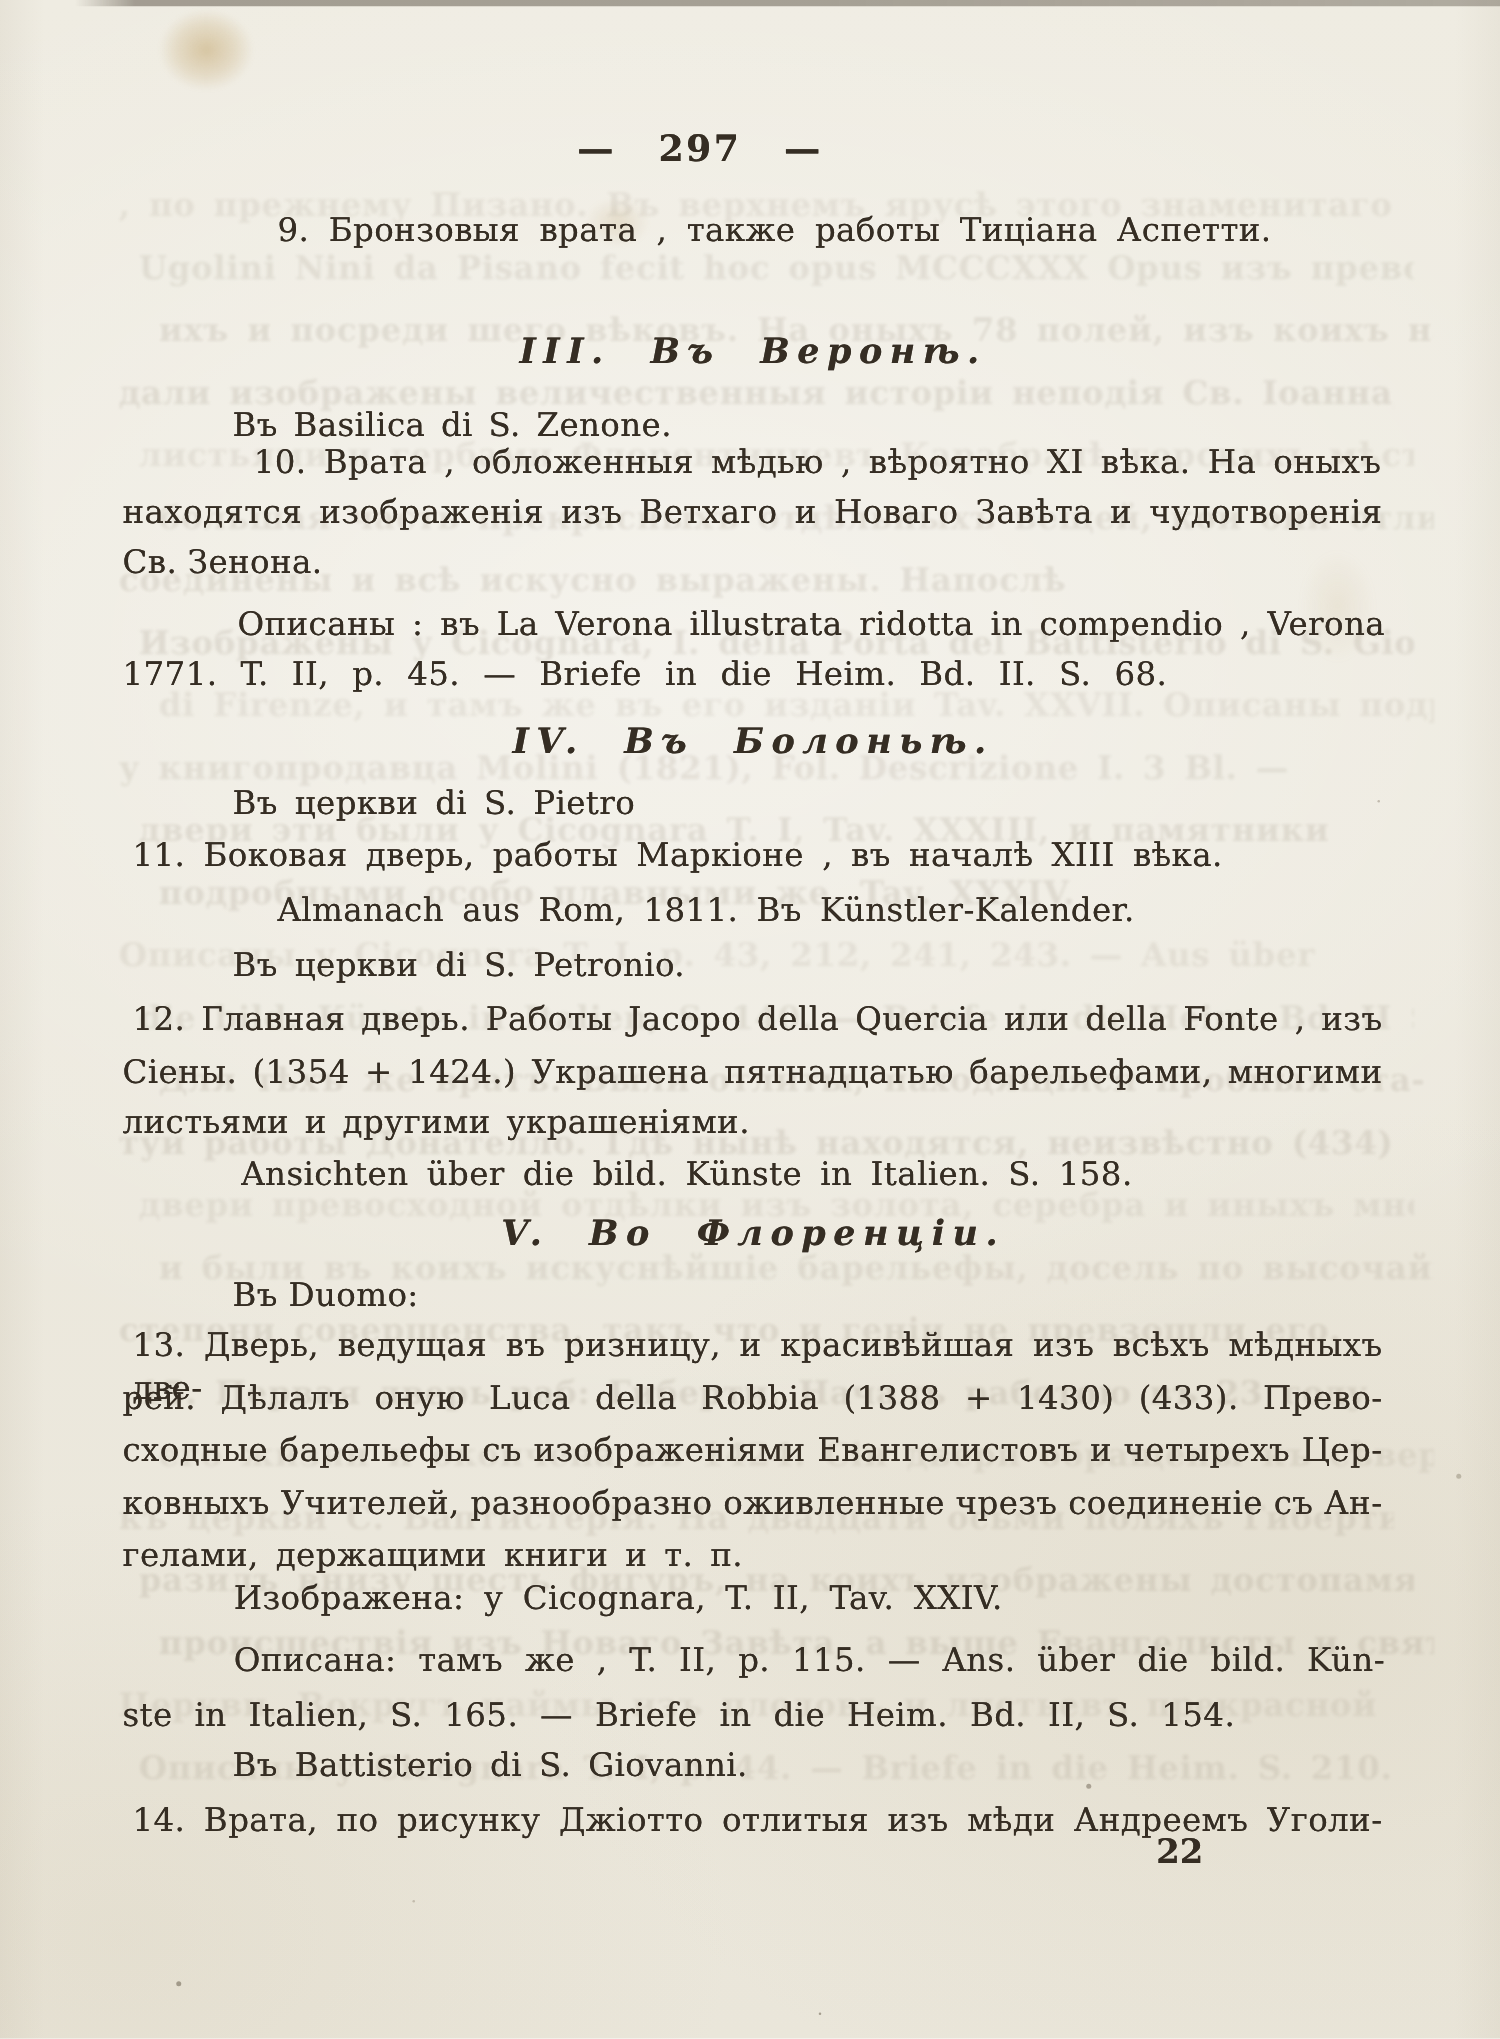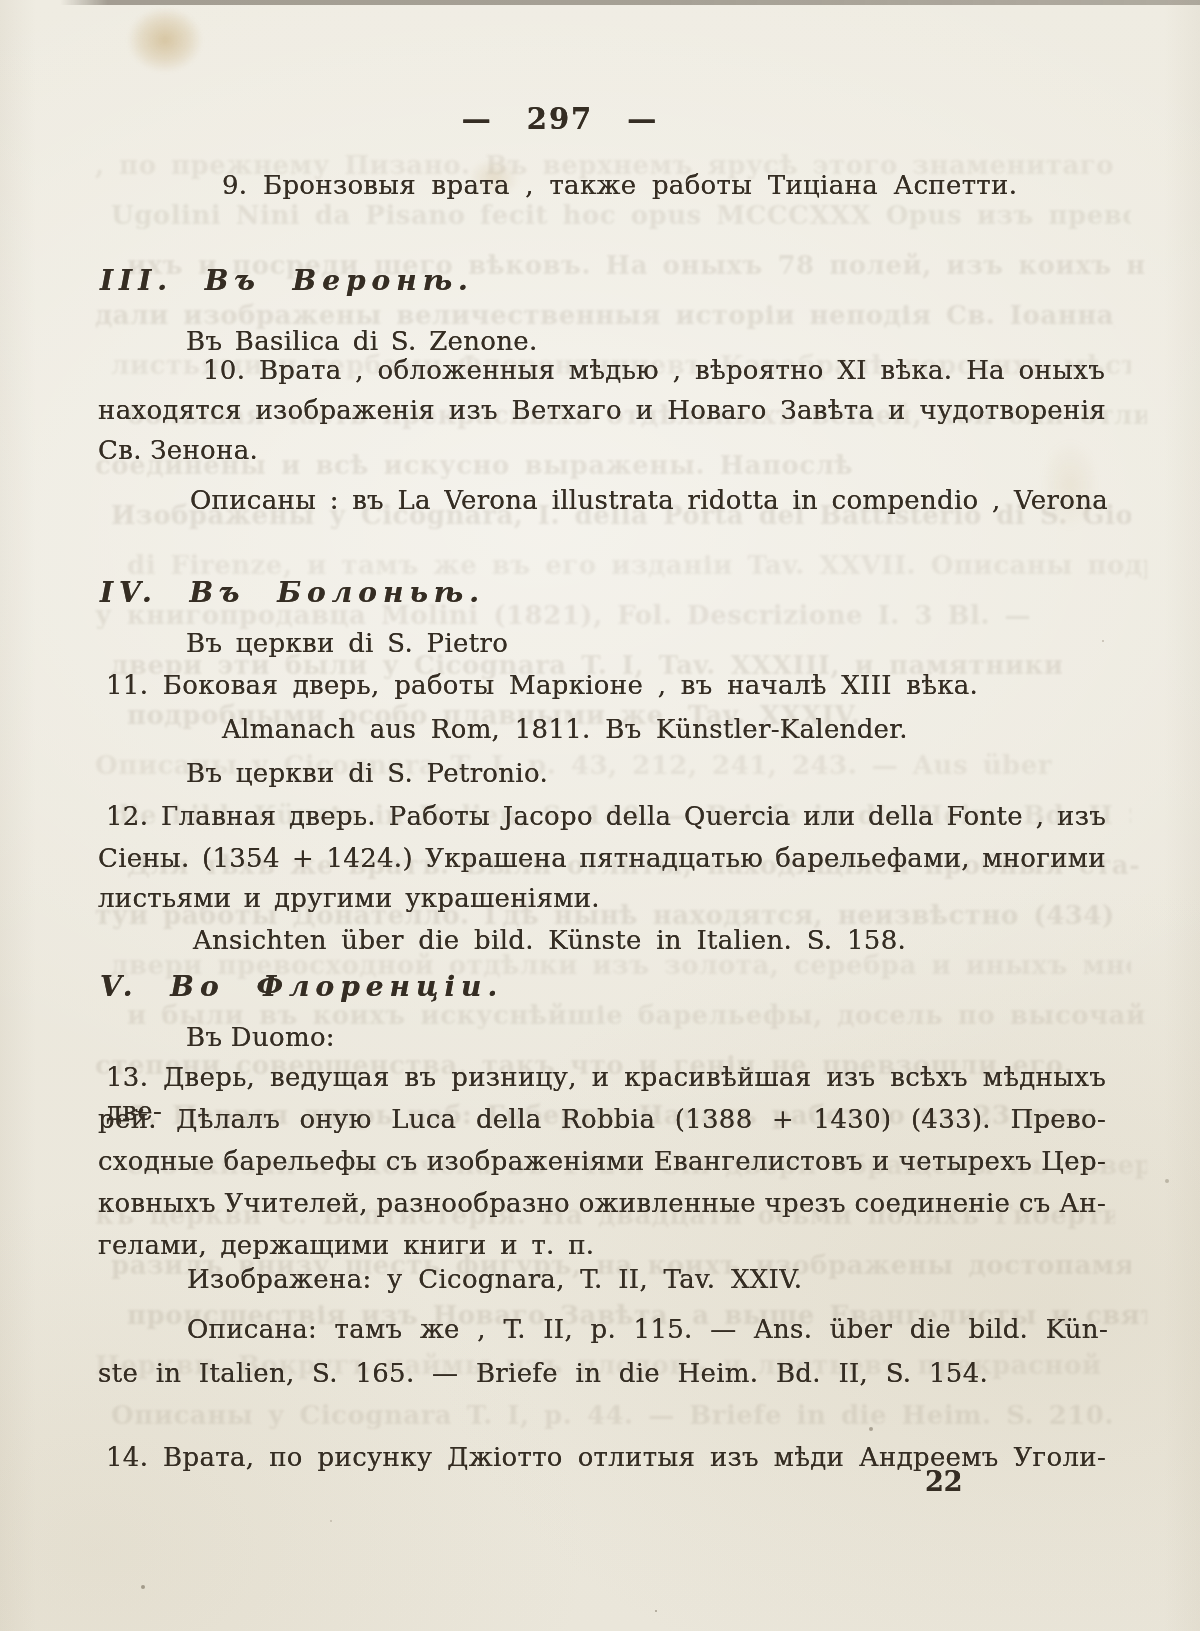--- a/index.html
+++ b/index.html
@@ -62,21 +62,21 @@
   .ln{
     position:absolute;height:40px;
     font-size:26px;font-weight:normal;line-height:34px;
     letter-spacing:0.3px;white-space:pre;
     text-shadow:0 0 0.5px rgba(46,38,28,0.85);
   }
   .just{white-space:normal;text-align:justify;text-align-last:justify;text-justify:inter-word;}
   .head{
     font-style:italic;font-weight:600;font-size:28px;
     letter-spacing:6px;word-spacing:16px;
-    white-space:nowrap;
+    text-align:center;white-space:nowrap;
     text-shadow:0 0 0.4px rgba(46,38,28,0.7);
   }
 
   .pagenum{
     position:absolute;top:102px;left:330px;width:460px;
     display:flex;justify-content:center;align-items:baseline;
     font-size:29px;font-weight:bold;letter-spacing:2px;
     text-shadow:0 0 0.5px rgba(46,38,28,0.85);
   }
   .pagenum .dash{margin:0 34px;}
@@ -133,36 +133,38 @@
     <span class="dash">—</span>
   </div>
 
   <div class="ln" style="top:168px;left:222px;word-spacing:7px">9. Бронзовыя врата , также работы Тиціана Аспетти.</div>
   <div class="ln head" style="top:264px;left:100px;width:1005px">III. Въ Веронѣ.</div>
   <div class="ln" style="top:324px;left:186px;word-spacing:4px">Въ Basilica di S. Zenone.</div>
   <div class="ln just" style="top:353px;left:203px;width:902px">10. Врата , обложенныя мѣдью , вѣроятно XI вѣка.  На оныхъ</div>
   <div class="ln just" style="top:393px;left:98px;width:1008px">находятся изображенія изъ Ветхаго и Новаго Завѣта и чудотворенія</div>
   <div class="ln" style="top:433px;left:98px">Св. Зенона.</div>
   <div class="ln just" style="top:483px;left:190px;width:918px">Описаны : въ  La Verona illustrata ridotta in compendio , Verona</div>
+  <div class="ln" style="top:523px;left:98px;word-spacing:10px">1771. T. II, p. 45. — Briefe in die Heim. Bd. II. S. 68.</div>
   <div class="ln head" style="top:576px;left:100px;width:1005px">IV. Въ Болоньѣ.</div>
   <div class="ln" style="top:626px;left:186px;word-spacing:5px">Въ церкви di S. Pietro</div>
   <div class="ln" style="top:668px;left:106px;word-spacing:6px">11. Боковая дверь, работы Маркіоне , въ началѣ XIII вѣка.</div>
   <div class="ln" style="top:712px;left:222px;word-spacing:6px">Almanach aus Rom, 1811. Въ Künstler-Kalender.</div>
   <div class="ln" style="top:756px;left:186px;word-spacing:5px">Въ церкви di S. Petronio.</div>
   <div class="ln just" style="top:799px;left:106px;width:1000px">12. Главная дверь.  Работы Jacopo della Quercia или della Fonte , изъ</div>
   <div class="ln just" style="top:841px;left:98px;width:1008px">Сіены. (1354 + 1424.) Украшена пятнадцатью барельефами, многими</div>
   <div class="ln" style="top:881px;left:98px;word-spacing:4px">листьями и другими украшеніями.</div>
   <div class="ln" style="top:923px;left:193px;word-spacing:6px">Ansichten über die bild. Künste in Italien. S. 158.</div>
   <div class="ln head" style="top:970px;left:100px;width:1005px">V. Во Флоренціи.</div>
   <div class="ln" style="top:1020px;left:186px">Въ Duomo:</div>
   <div class="ln just" style="top:1060px;left:106px;width:1000px">13. Дверь, ведущая въ ризницу, и красивѣйшая изъ всѣхъ мѣдныхъ две-</div>
   <div class="ln just" style="top:1102px;left:98px;width:1008px">рей. Дѣлалъ оную Luca della Robbia (1388 + 1430) (433). Прево-</div>
   <div class="ln just" style="top:1144px;left:98px;width:1008px">сходные барельефы съ изображеніями Евангелистовъ и четырехъ Цер-</div>
   <div class="ln just" style="top:1186px;left:98px;width:1008px">ковныхъ Учителей, разнообразно оживленные чрезъ соединеніе съ Ан-</div>
   <div class="ln" style="top:1228px;left:98px;word-spacing:5px">гелами, держащими книги и т. п.</div>
   <div class="ln" style="top:1262px;left:187px;word-spacing:7px">Изображена: у Cicognara, T. II, Tav. XXIV.</div>
   <div class="ln just" style="top:1312px;left:187px;width:921px">Описана: тамъ же , T. II, p. 115. — Ans. über die bild. Kün-</div>
   <div class="ln" style="top:1356px;left:98px;word-spacing:9px">ste in Italien, S. 165. — Briefe in die Heim. Bd. II, S. 154.</div>
+  <div class="ln" style="top:1396px;left:186px;word-spacing:5px">Въ Battisterio di S. Giovanni.</div>
   <div class="ln just" style="top:1440px;left:106px;width:1000px">14. Врата, по рисунку Джіотто отлитыя изъ мѣди Андреемъ Уголи-</div>
 
   <div class="sig">22</div>
 
 </div>
 
 </body></html>

